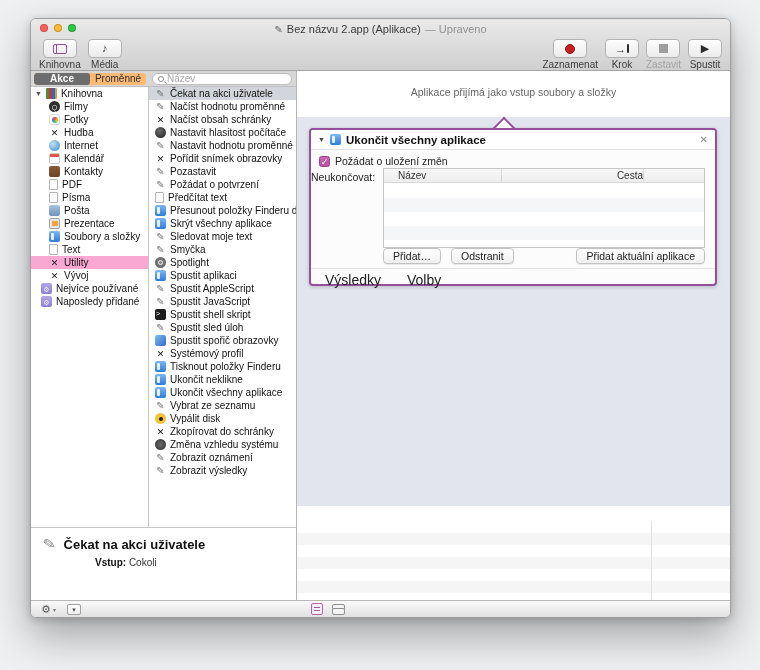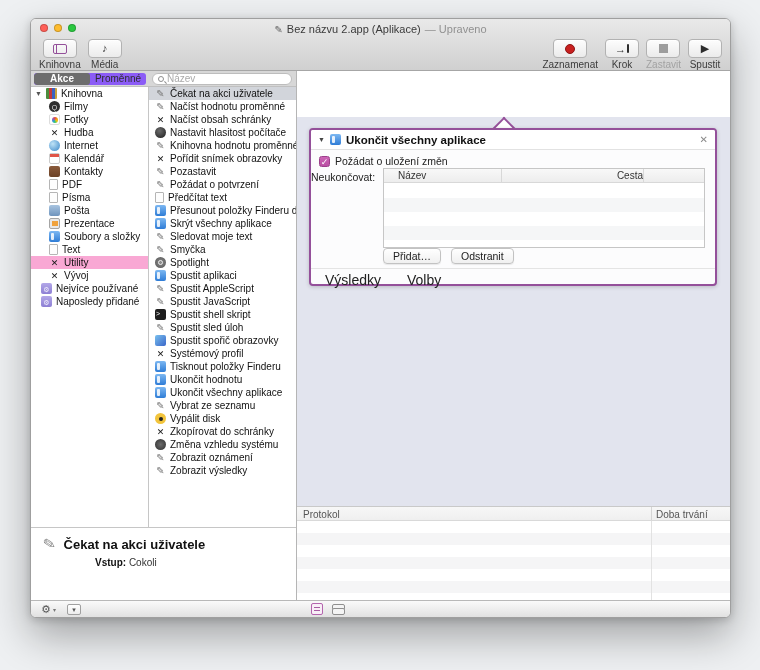--- a/index.html
+++ b/index.html
@@ -41,21 +41,21 @@
   .tb-stop { width:9px; height:9px; background:#9d9d9d; }
   .tb-run { font-size:11px; color:#2c2c2c; line-height:11px; }
 
   
   .content { position:absolute; left:0; top:52px; right:0; bottom:17px; }
   .left-region { position:absolute; left:0; top:0; bottom:0; width:266px; border-right:1px solid #b5b5b5; background:#fff; }
   .right-region { position:absolute; left:266px; top:0; right:0; bottom:0; background:#fff; }
 
   
   .filterbar { position:absolute; left:0; top:0; right:0; height:16px; background:#d7d7d7; border-bottom:1px solid #c0c0c0; }
-  .seg { position:absolute; left:3px; top:2px; width:112px; height:12px; display:flex; background:#8b5cf6; border-radius:3px; overflow:hidden; }
+  .seg { position:absolute; left:3px; top:2px; width:112px; height:12px; display:flex; background:#fdba74; border-radius:3px; overflow:hidden; }
   .seg-item { flex:1; font-size:10px; line-height:12px; text-align:center; color:#2e2e2e; }
   .seg-item.selected { background:#6d6d6d; color:#fff; font-weight:bold; border-radius:3px; }
   .searchfield { position:absolute; left:121px; right:4px; top:2px; height:12px; background:#fff; border:1px solid #bdbdbd; border-radius:6px;
     display:flex; align-items:center; gap:3px; padding:0 5px; }
   .mag { width:6px; height:6px; border:1px solid #8f8f8f; border-radius:50%; position:relative; flex:none; }
   .mag::after { content:""; position:absolute; left:4.5px; top:4.5px; width:3px; height:1px; background:#8f8f8f; transform:rotate(45deg); }
   .placeholder { font-size:10px; color:#a9a9a9; line-height:10px; }
 
   
   .sidebar { position:absolute; left:0; top:16px; width:118px; bottom:73px; border-right:1px solid #c6c6c6; background:#fff; overflow:hidden; }
@@ -339,21 +339,21 @@
           <div class="action-row">
             <span class="ic ic-xtool"></span>
             <span>Načíst obsah schránky</span>
           </div>
           <div class="action-row">
             <span class="ic ic-speaker"></span>
             <span>Nastavit hlasitost počítače</span>
           </div>
           <div class="action-row">
             <span class="ic ic-automator"></span>
-            <span>Knihovna hodnotu proměnné</span>
+            <span>Nastavit hodnotu proměnné</span>
           </div>
           <div class="action-row">
             <span class="ic ic-xtool"></span>
             <span>Pořídit snímek obrazovky</span>
           </div>
           <div class="action-row">
             <span class="ic ic-automator"></span>
             <span>Pozastavit</span>
           </div>
           <div class="action-row">
@@ -411,21 +411,21 @@
           <div class="action-row">
             <span class="ic ic-xtool"></span>
             <span>Systémový profil</span>
           </div>
           <div class="action-row">
             <span class="ic ic-finder"></span>
             <span>Tisknout položky Finderu</span>
           </div>
           <div class="action-row">
             <span class="ic ic-finder"></span>
-            <span>Ukončit hodnotu</span>
+            <span>Ukončit neklikne</span>
           </div>
           <div class="action-row">
             <span class="ic ic-finder"></span>
             <span>Ukončit všechny aplikace</span>
           </div>
           <div class="action-row">
             <span class="ic ic-automator"></span>
             <span>Vybrat ze seznamu</span>
           </div>
           <div class="action-row">
@@ -456,20 +456,23 @@
           <span class="desc-title">Čekat na akci uživatele</span>
         </div>
         <div class="desc-input">
           <b>Vstup:</b>
           <span>Cokoli</span>
         </div>
       </div>
     </div>
 
     <div class="right-region">
+      <div class="input-strip">
+        <span>Aplikace přijímá jako vstup soubory a složky</span>
+      </div>
 
       <div class="canvas">
         <div class="notch"></div>
         <div class="action-block">
           <div class="block-header">
             <span class="disclosure">▼</span>
             <span class="ic ic-finder"></span>
             <span class="block-title">Ukončit všechny aplikace</span>
             <span class="block-close">✕</span>
           </div>
@@ -482,32 +485,28 @@
             <div class="apptable">
               <div class="apptable-head">
                 <div class="th1">Název</div>
                 <div class="th2">Cesta</div>
                 <div class="th3"></div>
               </div>
               <div class="apptable-body"></div>
             </div>
             <button class="mbtn btn-add">Přidat…</button>
             <button class="mbtn btn-remove">Odstranit</button>
+            <button class="mbtn btn-addcurrent">Přidat aktuální aplikace</button>
             <div class="block-divider"></div>
             <span class="foot-link results">Výsledky</span>
             <span class="foot-link volby">Volby</span>
           </div>
         </div>
       </div>
 
-      <div class="log-header">
-        <span class="lh-protocol">Protokol</span>
-        <span class="lh-vline"></span>
-        <span class="lh-duration">Doba trvání</span>
-      </div>
       <div class="log-table">
         <div class="log-vline"></div>
       </div>
     </div>
   </div>
 
   <div class="bottombar">
     <span class="gear-group">
       <span class="gear">⚙</span>
       <span class="gear-chev">▾</span>

